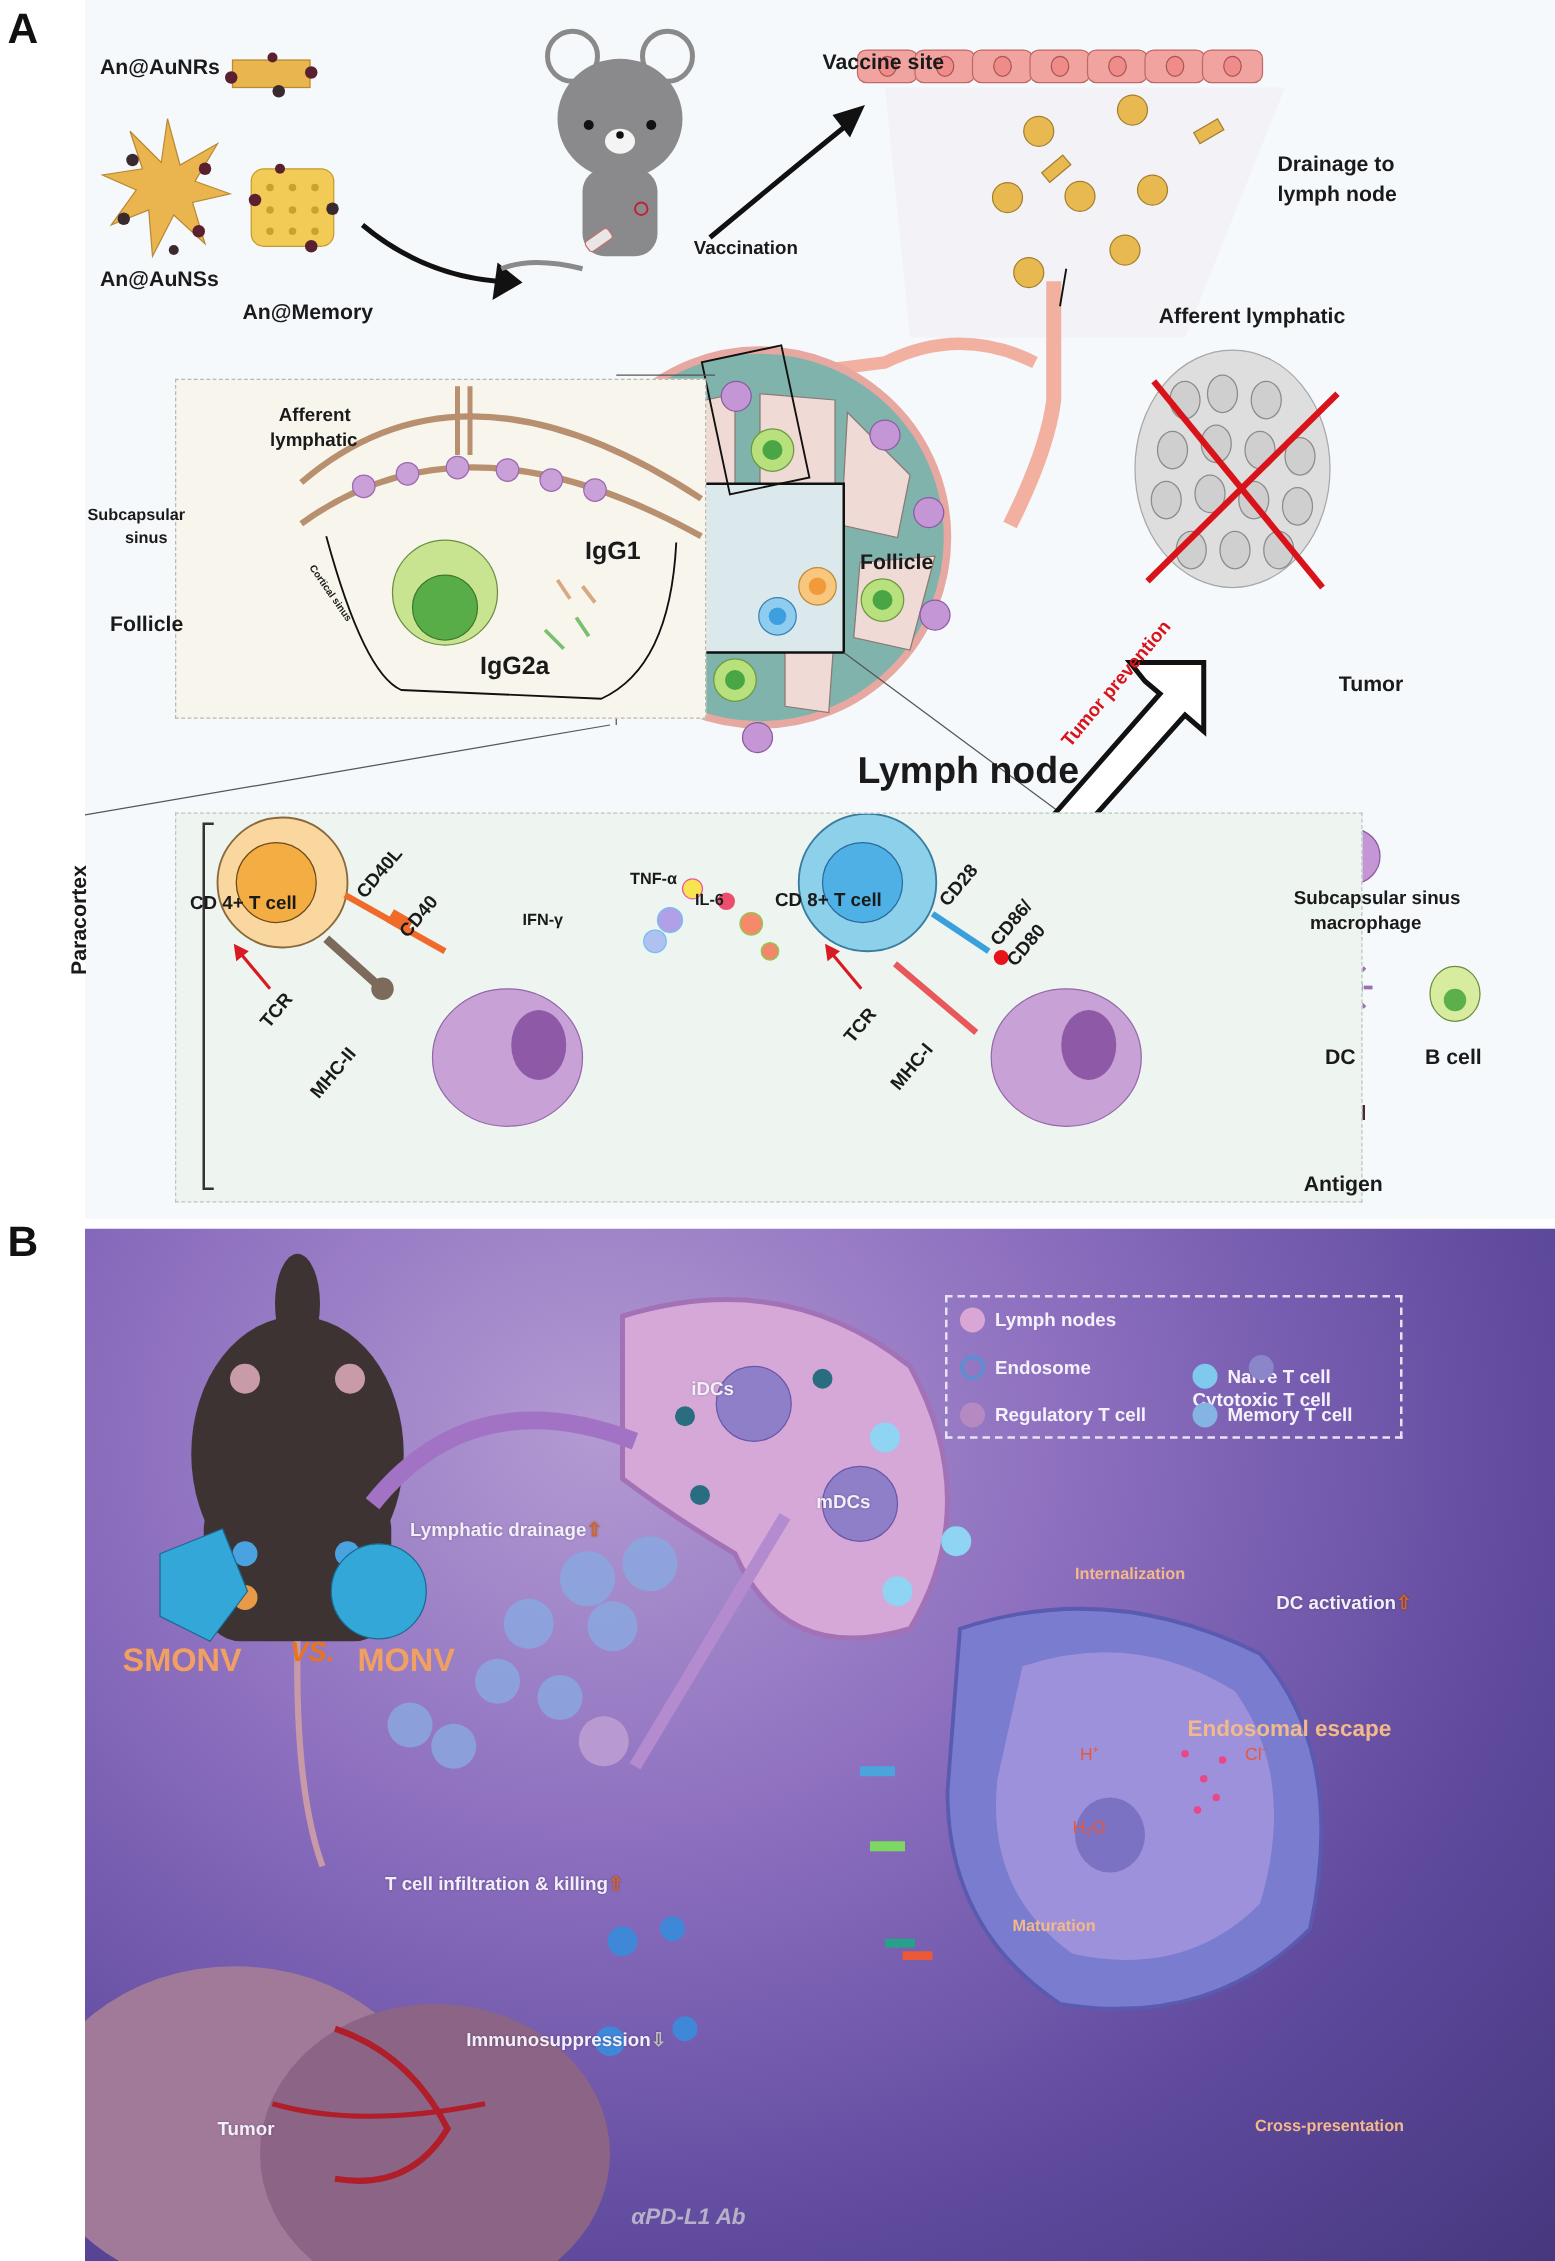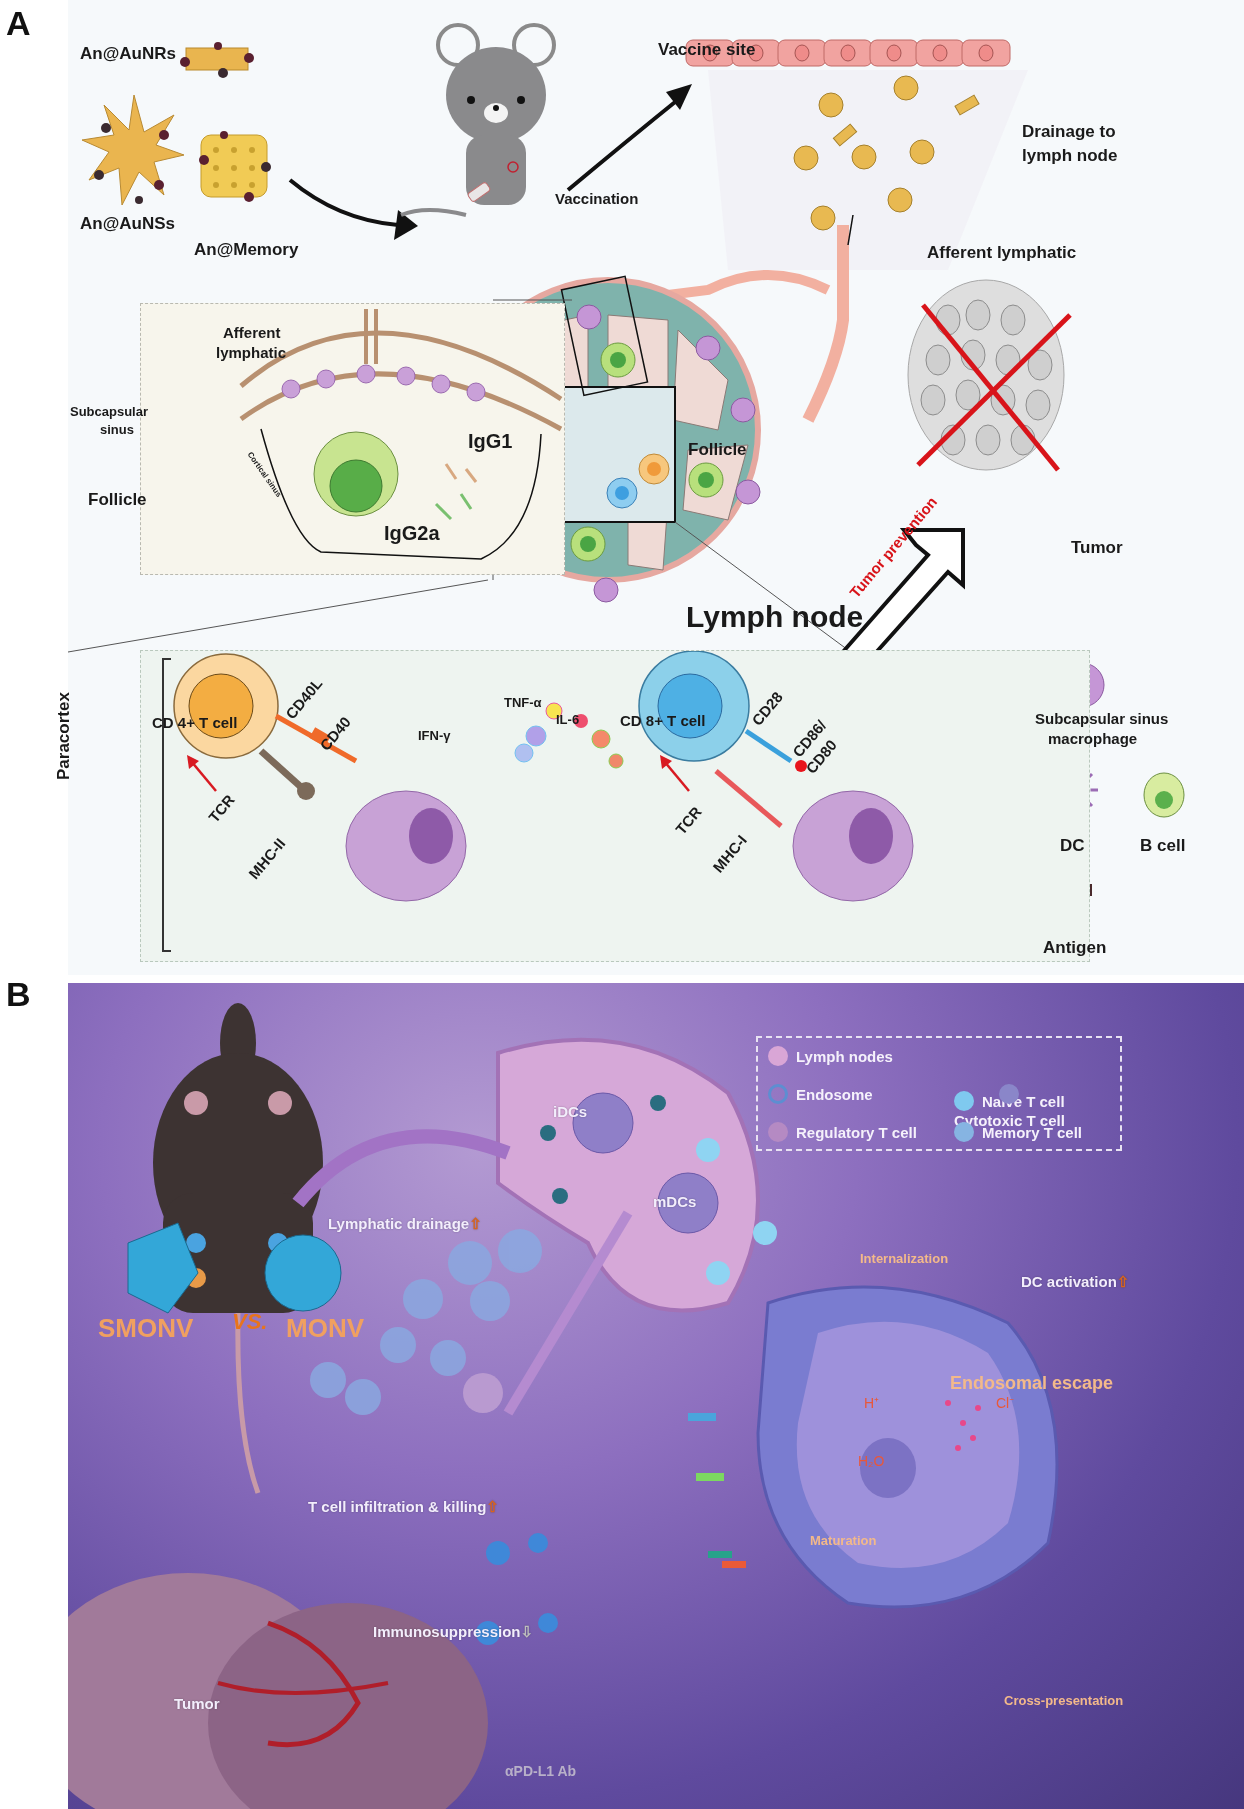--- a/index.html
+++ b/index.html
@@ -483,14 +483,14 @@
   <div class="abs" style="left:928px; top:410px; color:#e8583a; font-size:14px;">Cl⁻</div>
   <div class="abs" style="left:790px; top:470px; color:#e8583a; font-size:14px;">H₂O</div>
   <div class="olbl" style="left:730px; top:550px; font-size:13px;">Maturation</div>
   <div class="olbl" style="left:924px; top:710px; font-size:13px;">Cross-presentation</div>
   <div class="abs" style="left:30px; top:330px; color:#f0a060; font-size:26px; font-weight:bold;">SMONV</div>
   <div class="abs" style="left:164px; top:326px; color:#e8741c; font-size:22px; font-weight:bold; font-style:italic;">VS.</div>
   <div class="abs" style="left:218px; top:330px; color:#f0a060; font-size:26px; font-weight:bold;">MONV</div>
   <div class="wlbl" style="left:240px; top:515px;"><span>T cell infiltration &amp; killing</span><span class="up-arrow">⇧</span></div>
   <div class="wlbl" style="left:305px; top:640px;"><span>Immunosuppression</span><span class="down-arrow">⇩</span></div>
   <div class="wlbl" style="left:106px; top:712px;">Tumor</div>
-  <div class="abs" style="left:437px; top:780px; color:#b8b0c8; font-size:14px; font-weight:bold;">αPD-L1 Ab</div>
+  <div class="abs" style="left:437px; top:780px; color:#b8b0c8; font-size:18px; font-weight:bold;font-style:italic;">αPD-L1 Ab</div>
 </div>
 
 </body></html>

